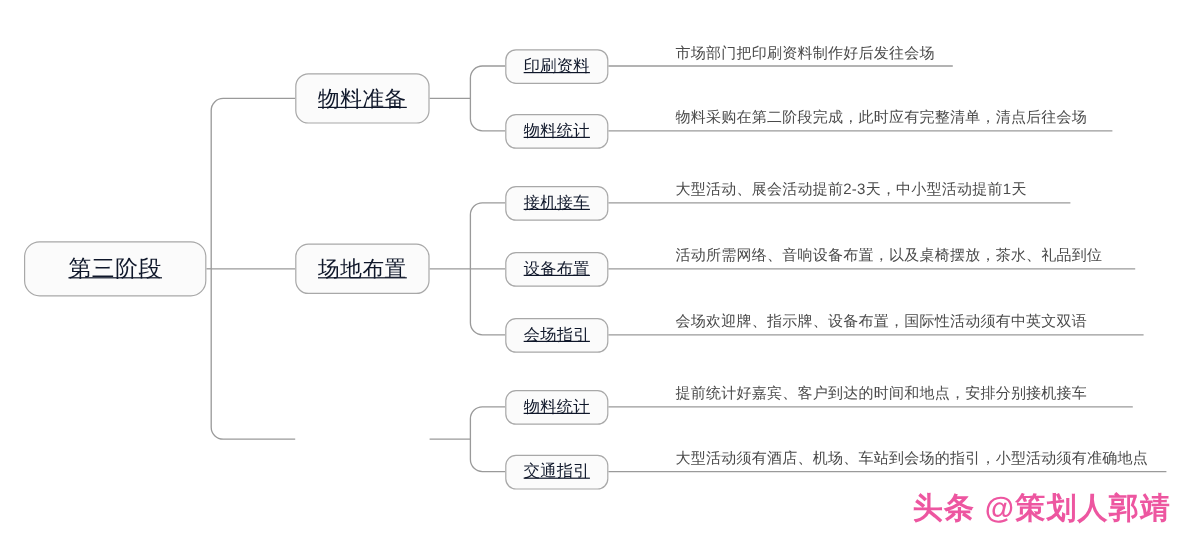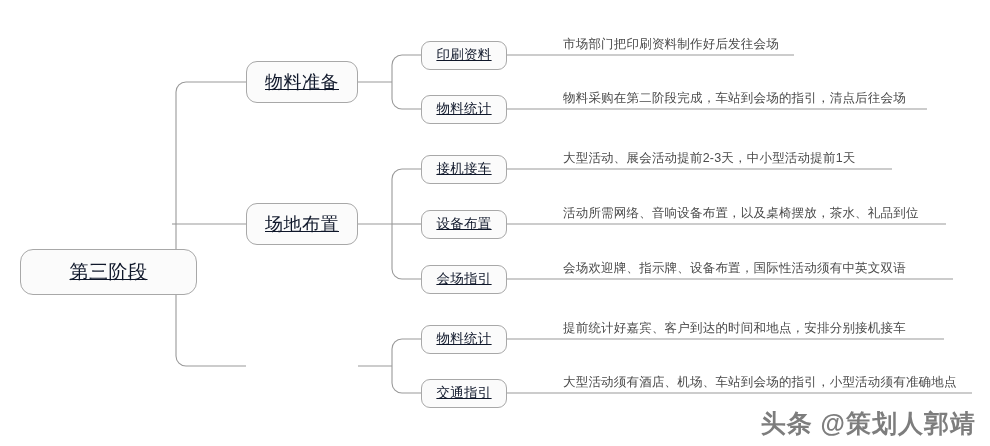--- a/index.html
+++ b/index.html
@@ -33,26 +33,25 @@
     align-items: center;
     justify-content: center;
     color: #0f172a;
     white-space: nowrap;
     z-index: 3;
     text-decoration: underline;
   }
   .node-root {
     left: 20px;
     top: 201px;
-    width: 177px;
+    width: 152px;
     height: 46px;
     font-size: 19px;
     border-radius: 13px;
     letter-spacing: 0.5px;
-    margin-top: 48px;
   }
   .node-branch {
     width: 112px;
     height: 42px;
     font-size: 18px;
     left: 246px;
     letter-spacing: 0.5px;
   }
   .node-leaf {
     width: 86px;
@@ -69,21 +68,21 @@
     white-space: nowrap;
     letter-spacing: 0.2px;
     z-index: 3;
     line-height: 1;
   }
   .watermark {
     position: absolute;
     right: 14px;
     bottom: 6px;
     font-size: 25px;
-    color: #737373;
+    color: #ec4899;
     font-weight: bold;
     letter-spacing: 1px;
     opacity: 0.92;
     white-space: nowrap;
     z-index: 4;
   }
 </style>
 </head>
 <body>
 
@@ -132,21 +131,21 @@
 
   <div class="node node-leaf" style="top:40.5px">印刷资料</div>
   <div class="node node-leaf" style="top:94.5px">物料统计</div>
   <div class="node node-leaf" style="top:154.5px">接机接车</div>
   <div class="node node-leaf" style="top:209.5px">设备布置</div>
   <div class="node node-leaf" style="top:264.5px">会场指引</div>
   <div class="node node-leaf" style="top:324.5px">物料统计</div>
   <div class="node node-leaf" style="top:378.5px">交通指引</div>
 
   <div class="desc" style="left:563px; top:38px">市场部门把印刷资料制作好后发往会场</div>
-  <div class="desc" style="left:563px; top:92px">物料采购在第二阶段完成，车站到会场的指引，清点后往会场</div>
+  <div class="desc" style="left:563px; top:92px">物料采购在第二阶段完成，此时应有完整清单，清点后往会场</div>
   <div class="desc" style="left:563px; top:152px">大型活动、展会活动提前2-3天，中小型活动提前1天</div>
   <div class="desc" style="left:563px; top:207px">活动所需网络、音响设备布置，以及桌椅摆放，茶水、礼品到位</div>
   <div class="desc" style="left:563px; top:262px">会场欢迎牌、指示牌、设备布置，国际性活动须有中英文双语</div>
   <div class="desc" style="left:563px; top:322px">提前统计好嘉宾、客户到达的时间和地点，安排分别接机接车</div>
   <div class="desc" style="left:563px; top:376px">大型活动须有酒店、机场、车站到会场的指引，小型活动须有准确地点</div>
 
   <div class="watermark">头条 @策划人郭靖</div>
 
 </div>
 

